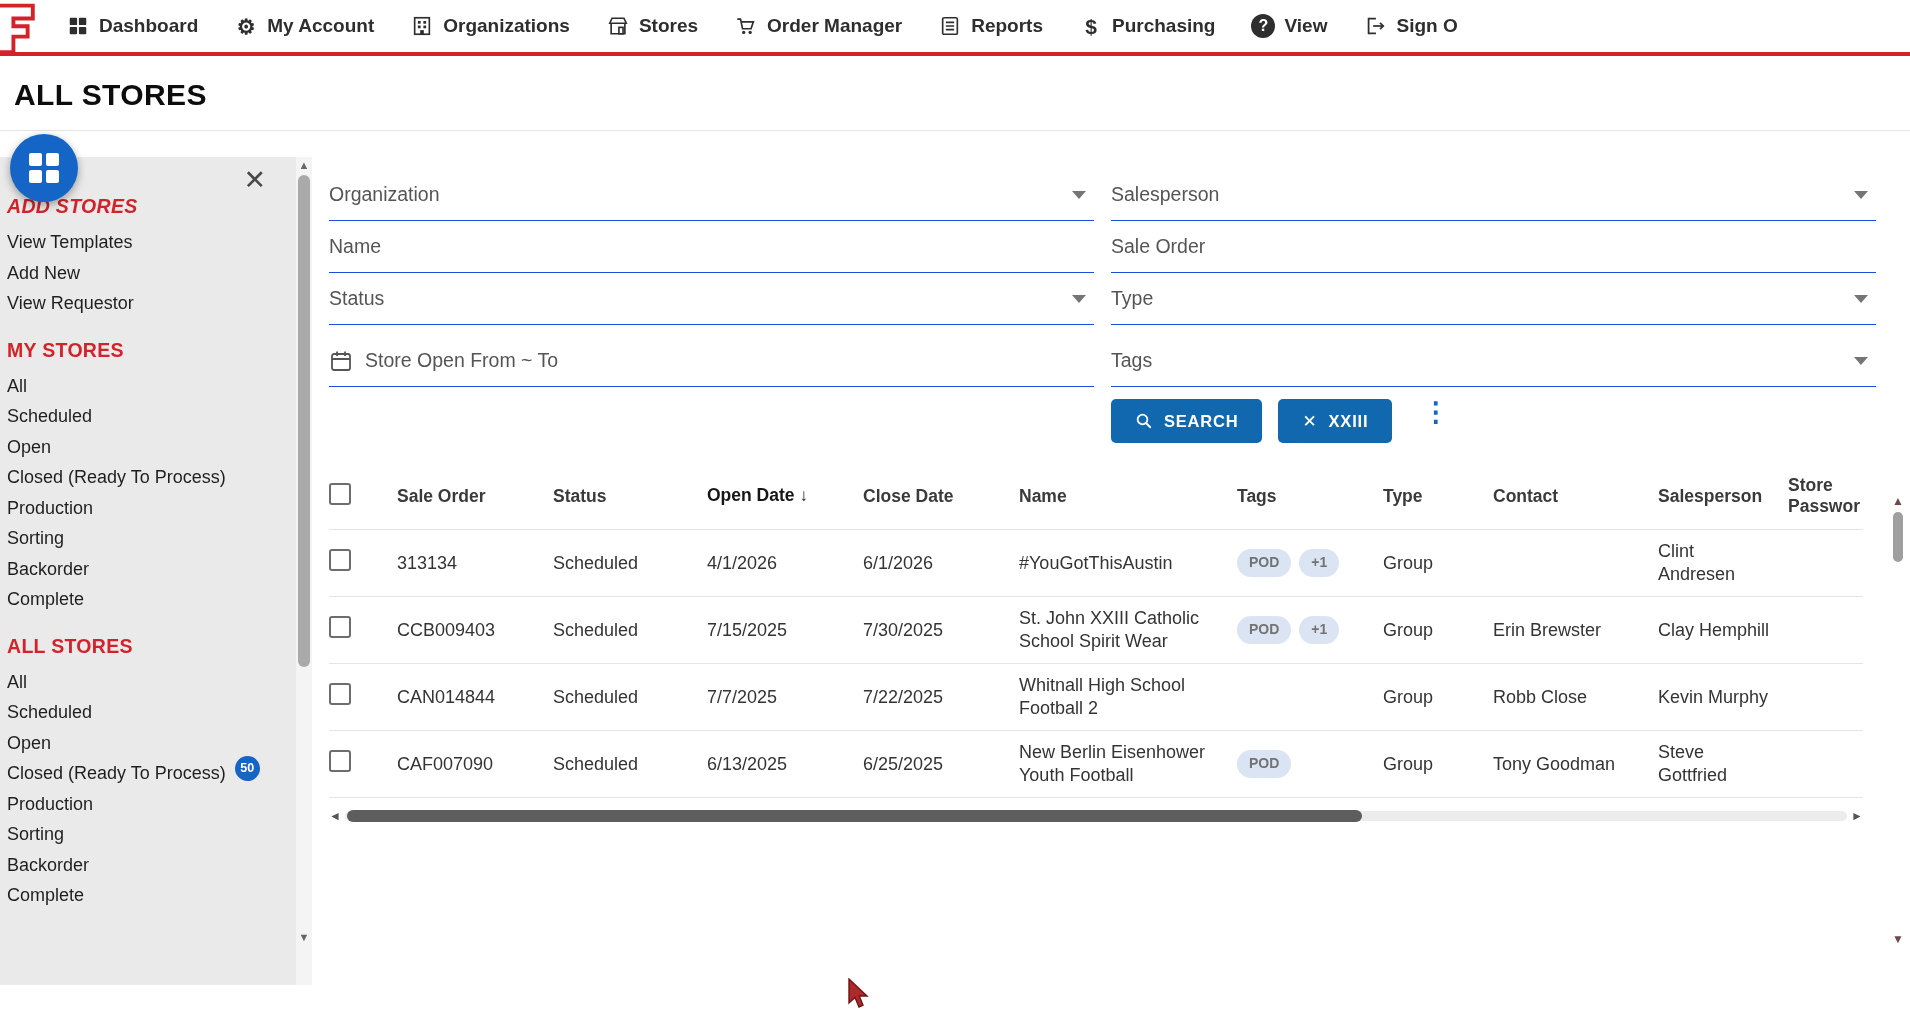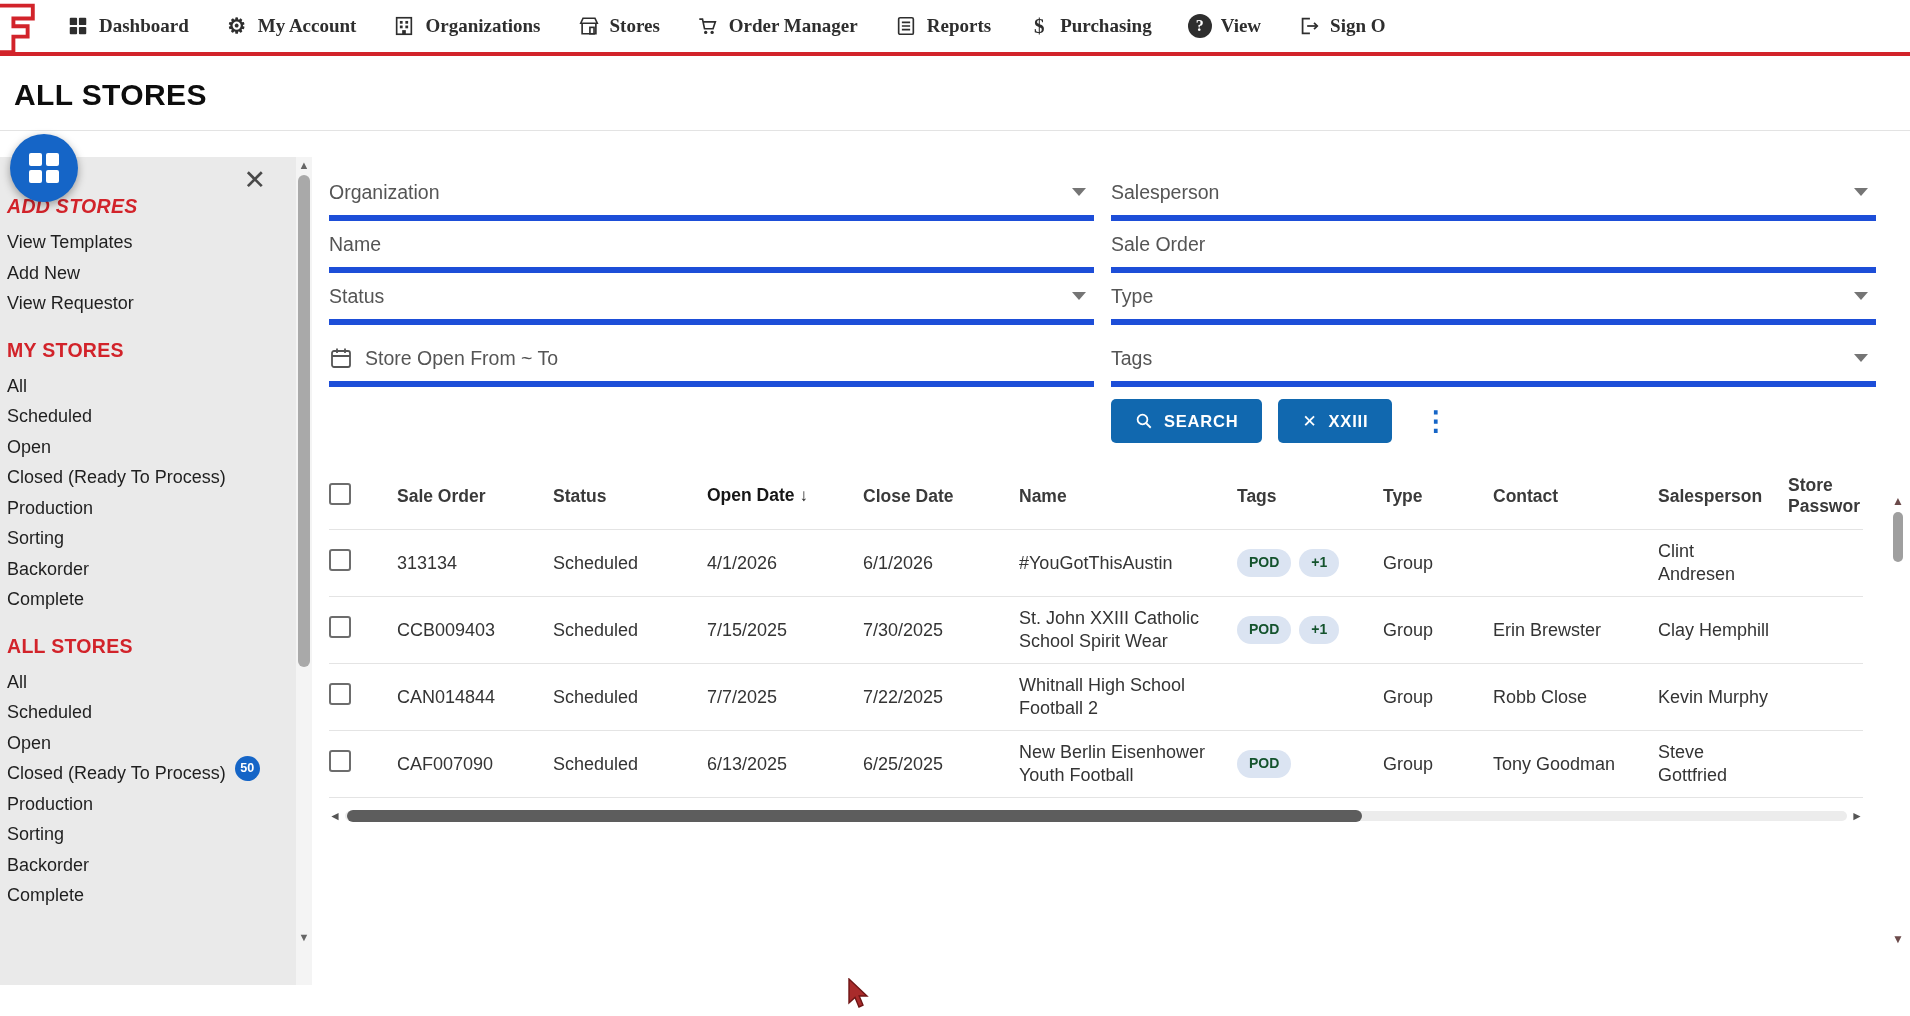--- a/index.html
+++ b/index.html
@@ -6,21 +6,21 @@
   html,body { width:1910px; height:1016px; }
   body {
     font-family:"Liberation Sans", sans-serif;
     background:#fff; color:#2f2f2f;
     position:relative; overflow:hidden;
   }
 
   
   .topnav { height:56px; display:flex; align-items:center; border-bottom:4px solid #d2232a; background:#fff; }
   .logo { width:44px; height:46px; margin-left:-6px; flex:0 0 auto; }
-  .nav-item { display:flex; align-items:center; gap:9px; font-size:19px; font-weight:600; color:#2e2e2e; cursor:pointer; white-space:nowrap;font-family:Liberation Serif, serif; }
+  .nav-item { display:flex; align-items:center; gap:9px; font-size:19px; font-weight:600; color:#2e2e2e; cursor:pointer; white-space:nowrap; }
   .nav-item.first { margin-left:28px; }
   .nav-item + .nav-item { margin-left:36px; }
   .signout { margin-left:auto; margin-right:-16px; }
   .nav-ic { width:24px; height:24px; display:flex; align-items:center; justify-content:center; flex:0 0 auto; }
   .nav-ic svg { width:22px; height:22px; }
   .glyph-ic { font-size:21px; line-height:1; color:#2e2e2e; }
   .help-ic { width:24px; height:24px; border-radius:50%; background:#2e2e2e; color:#fff; font-weight:bold; font-size:16px; display:flex; align-items:center; justify-content:center; }
 
   
   .page-title { font-size:30px; font-weight:800; letter-spacing:.4px; color:#0d0d0d; margin:22px 0 18px 14px; }
@@ -46,43 +46,43 @@
   .sb-badge { background:#1565c7; color:#fff; font-size:12.5px; font-weight:700; min-width:25px; height:25px; padding:0 4px;
               border-radius:13px; display:inline-flex; align-items:center; justify-content:center; transform:translateY(-5px); }
   .sb-scroll { position:absolute; top:0; right:0; width:16px; height:100%; background:#f4f4f4; }
   .sb-thumb { position:absolute; top:18px; left:2px; width:12px; height:492px; background:#a9a9a9; border-radius:6px; cursor:pointer; }
   .sb-arrow { position:absolute; left:0; width:100%; text-align:center; font-size:11px; color:#666; cursor:pointer; }
   .sb-arrow.up { top:2px; } .sb-arrow.down { bottom:42px; }
 
   
   .main { flex:1; padding-left:17px; position:relative; }
   .filters { margin-top:38px; display:grid; grid-template-columns:765px 765px; column-gap:17px; row-gap:0; }
-  .f-field { height:52px; display:flex; align-items:center; border-bottom:6px solid #1d4ed8;
+  .f-field { height:52px; display:flex; align-items:center; border-bottom:1px solid #1d4ed8;
              font-size:19.5px; color:#555; position:relative; cursor:pointer; }
   .f-row4 { margin-top:10px; }
   .chev { position:absolute; right:8px; width:0; height:0; border-left:7px solid transparent; border-right:7px solid transparent; border-top:8px solid #757575; }
   .f-input { width:100%; height:51px; border:none; outline:none; font-family:"Liberation Sans",sans-serif; font-size:19.5px; color:#333; background:transparent; }
   .f-input::placeholder { color:#555; opacity:1; }
   .cal-ic { width:24px; height:24px; margin-right:12px; flex:0 0 auto; }
-  .actions { margin-top:12px; display:flex; align-items:center; }
+  .actions { margin-top:12px; display:flex; align-items:flex-start; }
   .btn { height:44px; border:none; border-radius:5px; background:#1168af; color:#fff; font-family:"Liberation Sans",sans-serif;
          font-size:16.5px; font-weight:700; letter-spacing:.8px; padding:0 24px; display:inline-flex; align-items:center; gap:11px; cursor:pointer; }
   .btn + .btn { margin-left:16px; }
   .btn .x { font-size:17px; font-weight:400; }
   .kebab { color:#1565c7; font-size:27px; font-weight:700; margin-left:30px; cursor:pointer; line-height:1; }
 
   
   table { border-collapse:collapse; table-layout:fixed; width:1534px; margin-top:24px; }
   th { text-align:left; font-size:17.5px; font-weight:700; color:#3a3a3a; padding:8px 14px 12px 0; vertical-align:middle; line-height:1.2; }
   th.sorted { color:#161616; }
   .sort-arrow { font-weight:400; margin-left:5px; font-size:17px; }
   td { font-size:18px; color:#343434; padding:10px 14px 10px 0; height:52px; border-top:1px solid #e4e4e4; vertical-align:middle; line-height:1.28; }
   tbody tr:last-child td { border-bottom:1px solid #e4e4e4; }
   .cb { width:22px; height:22px; border:2px solid #6d6d6d; border-radius:3px; display:inline-block; background:#fff; cursor:pointer; }
-  .pill { display:inline-block; background:#dbe4f2; color:#14532d; font-size:14px; font-weight:700; padding:5px 12px; border-radius:15px; margin-right:8px; white-space:nowrap; }
+  .pill { display:inline-block; background:#dbe4f2; color:#737373; font-size:14px; font-weight:700; padding:5px 12px; border-radius:15px; margin-right:8px; white-space:nowrap; }
   .pwcol { overflow:hidden; }
 
   
   .hscroll { position:relative; width:1534px; height:16px; margin-top:10px; }
   .h-track { position:absolute; left:16px; right:16px; top:3px; height:10px; background:#ececec; border-radius:6px; }
   .h-thumb { position:absolute; left:18px; top:2px; width:1015px; height:12px; background:#5d5d5d; border-radius:7px; cursor:pointer; }
   .h-arr { position:absolute; top:1px; font-size:12px; color:#555; cursor:pointer; }
   .h-arr.left { left:0; } .h-arr.right { right:0; }
   .tvscroll { position:absolute; right:4px; top:494px; width:16px; height:452px; }
   .tv-arr { position:absolute; left:0; width:100%; text-align:center; font-size:12px; color:#6b4a4a; cursor:pointer; }

